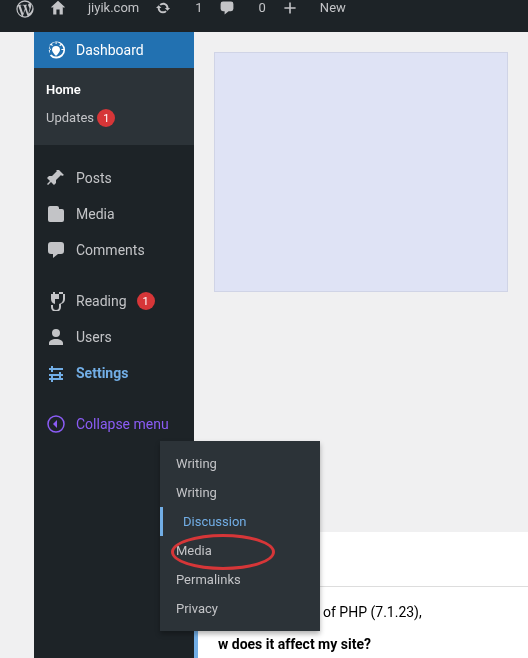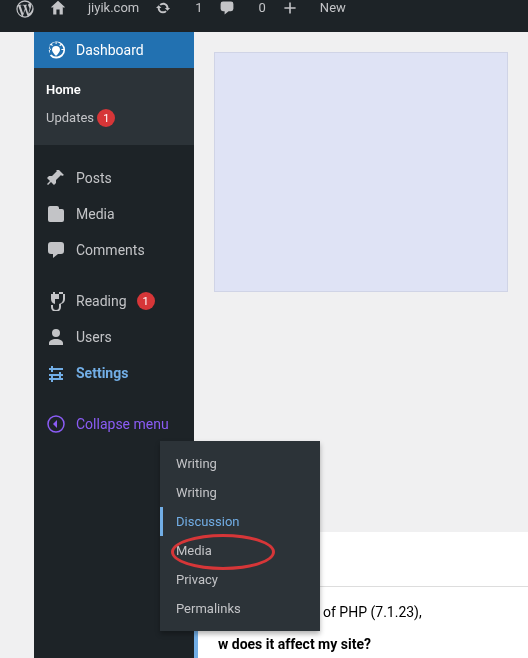--- a/index.html
+++ b/index.html
@@ -32,21 +32,21 @@
   .sep { height: 5px; margin: 5px 0; }
 
   .badge { background: #d63638; color: #fff; border-radius: 10px; min-width: 18px; height: 18px; font-size: 11px; display: inline-flex; align-items: center; justify-content: center; padding: 0 6px; }
 
   .flyout {
     position: absolute; left: 160px; top: 441px; width: 160px;
     background: #2c3338; color: #c3c4c7; padding: 8px 0; font-size: 13px;
     box-shadow: 0 3px 5px rgba(0,0,0,.3);
   }
   .flyout-item { padding: 7px 16px; cursor: pointer; position: relative; }
-  .flyout-item.active { color: #72aee6; border-left: 3px solid #72aee6; padding-left: 13px; }
+  .flyout-item.active { color: #72aee6; border-left: 3px solid #72aee6; padding-left: 20px; }
 
   .content { flex: 1; background: #f0f0f1; position: relative; padding: 20px; }
   .banner { background: #dfe3f5; height: 240px; width: 100%; border: 1px solid #d0d4e6; }
 
   .notice { position: absolute; left: 0; top: 500px; right: 0; background: #fff; border-left: 4px solid #72aee6; padding: 16px 20px; line-height: 1.6; font-size: 14px;}
   .notice h3 { font-size: 16px; font-weight: 700; margin-bottom: 12px;}
   .notice hr { border: none; border-top: 1px solid #ddd; margin: 0 -20px 14px -20px; }
   .notice .q { font-weight: 700; margin-top: 10px;}
 
   .ellipse {
@@ -199,17 +199,17 @@
       <div class="q">w does it affect my site?</div>
     </div>
   </div>
 </div>
 
 <div class="flyout">
   <div class="flyout-item">Writing</div>
   <div class="flyout-item">Writing</div>
   <div class="flyout-item active">Discussion</div>
   <div class="flyout-item">Media</div>
+  <div class="flyout-item">Permalinks</div>
   <div class="flyout-item">Privacy</div>
-  <div class="flyout-item">Permalinks</div>
 </div>
 
 <div class="ellipse"></div>
 
 </body></html>

